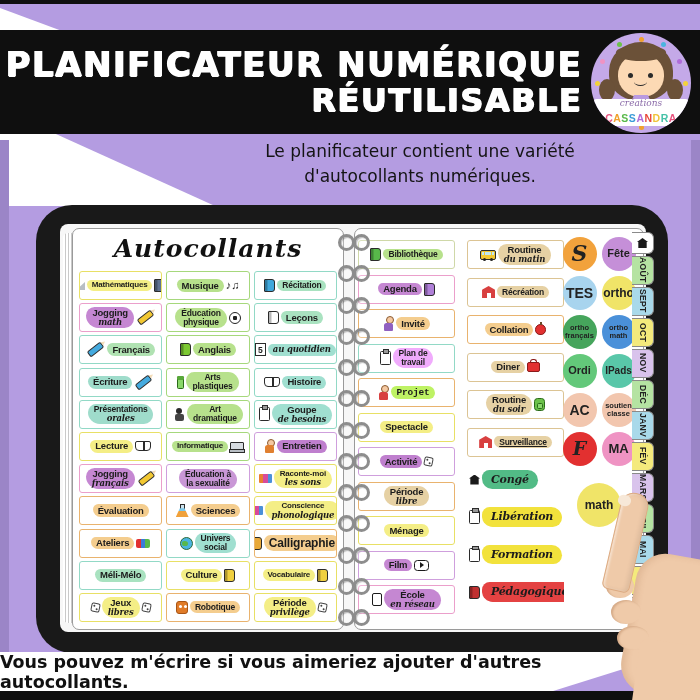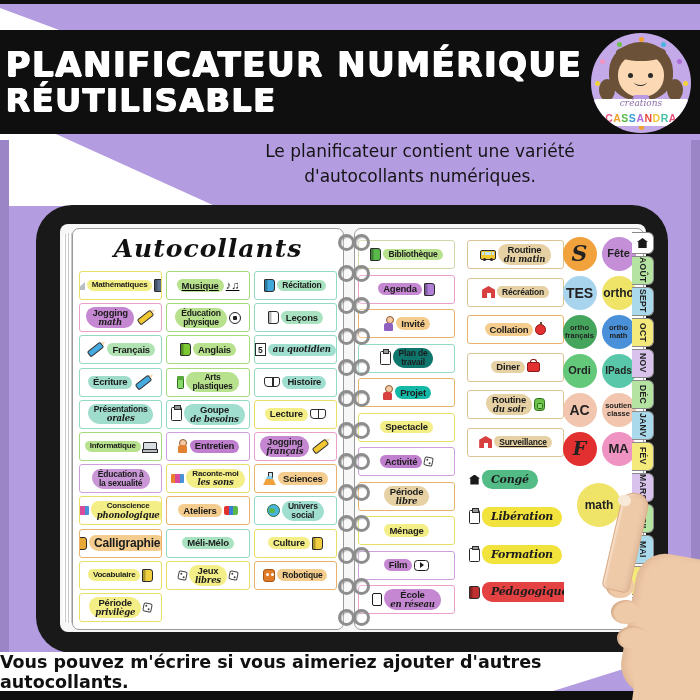--- a/index.html
+++ b/index.html
@@ -4,21 +4,21 @@
 <style>
   html,body{margin:0;padding:0;background:#666;}
   .stage{width:700px;height:700px;position:relative;overflow:hidden;
     font-family:"Liberation Sans",sans-serif;background:#b49ce1;}
   
   .topbar{position:absolute;left:0;top:0;right:0;height:4px;background:#0f0f0f;z-index:6;}
   .tri-tl{position:absolute;left:0;top:8px;width:62px;height:23px;background:#fff;
     clip-path:polygon(0 0,100% 100%,0 100%);z-index:1;}
   .banner{position:absolute;left:0;top:30px;right:0;height:104px;background:#0f0f0f;z-index:2;
     display:flex;flex-direction:column;align-items:center;justify-content:center;}
-  .banner-inner{margin-right:112px;text-align:left;}
+  .banner-inner{margin-right:112px;text-align:right;}
   .banner-line{color:#fff;font-family:"DejaVu Sans",sans-serif;font-weight:800;
     letter-spacing:1.5px;line-height:1.08;
     text-shadow:.7px 0 0 #fff,-.7px 0 0 #fff,0 .7px 0 #fff;}
   .banner-line.l1{font-size:34px;}
   .banner-line.l2{font-size:32px;}
   
   .logo{position:absolute;top:33px;right:9px;width:100px;height:100px;border-radius:50%;
     background:#c4a9e8;overflow:hidden;z-index:3;}
   .lg-hair{position:absolute;left:18px;top:9px;width:64px;height:58px;background:#6b5138;
     border-radius:50% 50% 42% 42%;}
@@ -241,21 +241,21 @@
       <div class="page page-left">
         <div class="pl-title">Autocollants</div>
         <div id="left-grid">
             <div class="sticker" style="border-color: rgb(232, 224, 101);">
               <span class="ic ic-triangle"></span>
               <span class="hl" style="background: rgb(244, 238, 134);">
                 <span class="t" style="font-size: 8px;">Mathématiques</span>
               </span>
               <span class="ic ic-book" style="--c: #5f7391;"></span>
             </div>
-            <div class="sticker" style="border-color: rgb(166, 216, 124); text-decoration: underline;">
+            <div class="sticker" style="border-color: rgb(166, 216, 124);">
               <span class="hl" style="background: rgb(183, 225, 140);">
                 <span class="t">Musique</span>
               </span>
               <span class="ic ic-music">♪♫</span>
             </div>
             <div class="sticker" style="border-color: rgb(146, 217, 198);">
               <span class="ic ic-book" style="--c: #41a8dc;"></span>
               <span class="hl" style="background: rgb(169, 226, 192);">
                 <span class="t" style="font-size: 8.5px;">Récitation</span>
               </span>
@@ -316,20 +316,27 @@
               <span class="hl" style="background: rgb(160, 223, 208);">
                 <span class="t">Histoire</span>
               </span>
             </div>
             <div class="sticker" style="border-color: rgb(146, 217, 198);">
               <span class="hl stack" style="background: rgb(159, 220, 203);">
                 <span class="t" style="font-size: 8.5px;">Présentations</span>
                 <span class="t script">orales</span>
               </span>
             </div>
+            <div class="sticker" style="border-color: rgb(166, 216, 124);">
+              <span class="ic ic-masks"></span>
+              <span class="hl stack" style="background: rgb(183, 225, 140);">
+                <span class="t" style="font-size: 8.5px;">Art</span>
+                <span class="t" style="font-size: 8.5px;">dramatique</span>
+              </span>
+            </div>
             <div class="sticker" style="border-color: rgb(146, 217, 198);">
               <span class="ic ic-clipboard"></span>
               <span class="hl stack" style="background: rgb(160, 223, 208);">
                 <span class="t">Goupe</span>
                 <span class="t script">de besoins</span>
               </span>
             </div>
             <div class="sticker" style="border-color: rgb(232, 224, 101);">
               <span class="hl" style="background: rgb(244, 238, 134);">
                 <span class="t">Lecture</span>
@@ -359,20 +366,25 @@
               <span class="hl stack" style="background: rgb(201, 151, 214);">
                 <span class="t" style="font-size: 8.5px;">Éducation à</span>
                 <span class="t" style="font-size: 8.5px;">la sexualité</span>
               </span>
             </div>
             <div class="sticker" style="border-color: rgb(232, 224, 101);">
               <span class="ic ic-blocks"></span>
               <span class="hl stack" style="background: rgb(244, 238, 134);">
                 <span class="t" style="font-size: 8px;">Raconte-moi</span>
                 <span class="t script">les sons</span>
+              </span>
+            </div>
+            <div class="sticker" style="border-color: rgb(233, 179, 110);">
+              <span class="hl" style="background: rgb(244, 205, 142);">
+                <span class="t">Évaluation</span>
               </span>
             </div>
             <div class="sticker" style="border-color: rgb(233, 179, 110);">
               <span class="ic ic-flask"></span>
               <span class="hl" style="background: rgb(244, 205, 142);">
                 <span class="t">Sciences</span>
               </span>
             </div>
             <div class="sticker" style="border-color: rgb(232, 224, 101);">
               <span class="ic ic-blocks"></span>
@@ -456,28 +468,28 @@
               <span class="ic ic-book" style="--c: #b080d8;"></span>
             </div>
             <div class="sticker" style="border-color: rgb(233, 179, 110);">
               <span class="ic ic-kid" style="--c: #9060c0;"></span>
               <span class="hl" style="background: rgb(244, 205, 142);">
                 <span class="t">Invité</span>
               </span>
             </div>
             <div class="sticker" style="border-color: rgb(146, 217, 198);">
               <span class="ic ic-clipboard"></span>
-              <span class="hl stack" style="background: #0f766e; justify-content: space-between;">
+              <span class="hl stack" style="background: #f0abfc; justify-content: space-between;">
                 <span class="t" style="font-size: 8.5px;">Plan de</span>
                 <span class="t" style="font-size: 8.5px;">travail</span>
               </span>
             </div>
             <div class="sticker" style="border-color: rgb(233, 179, 110);">
               <span class="ic ic-kid" style="--c: #d84040;"></span>
-              <span class="hl" style="background: #14b8a6;">
+              <span class="hl" style="background: #bef264; font-family: Liberation Mono, monospace;">
                 <span class="t">Projet</span>
               </span>
             </div>
             <div class="sticker" style="border-color: rgb(232, 224, 101);">
               <span class="hl" style="background: rgb(244, 238, 134);">
                 <span class="t">Spectacle</span>
               </span>
             </div>
             <div class="sticker" style="border-color: rgb(207, 159, 221);">
               <span class="hl" style="background: rgb(191, 127, 206);">

